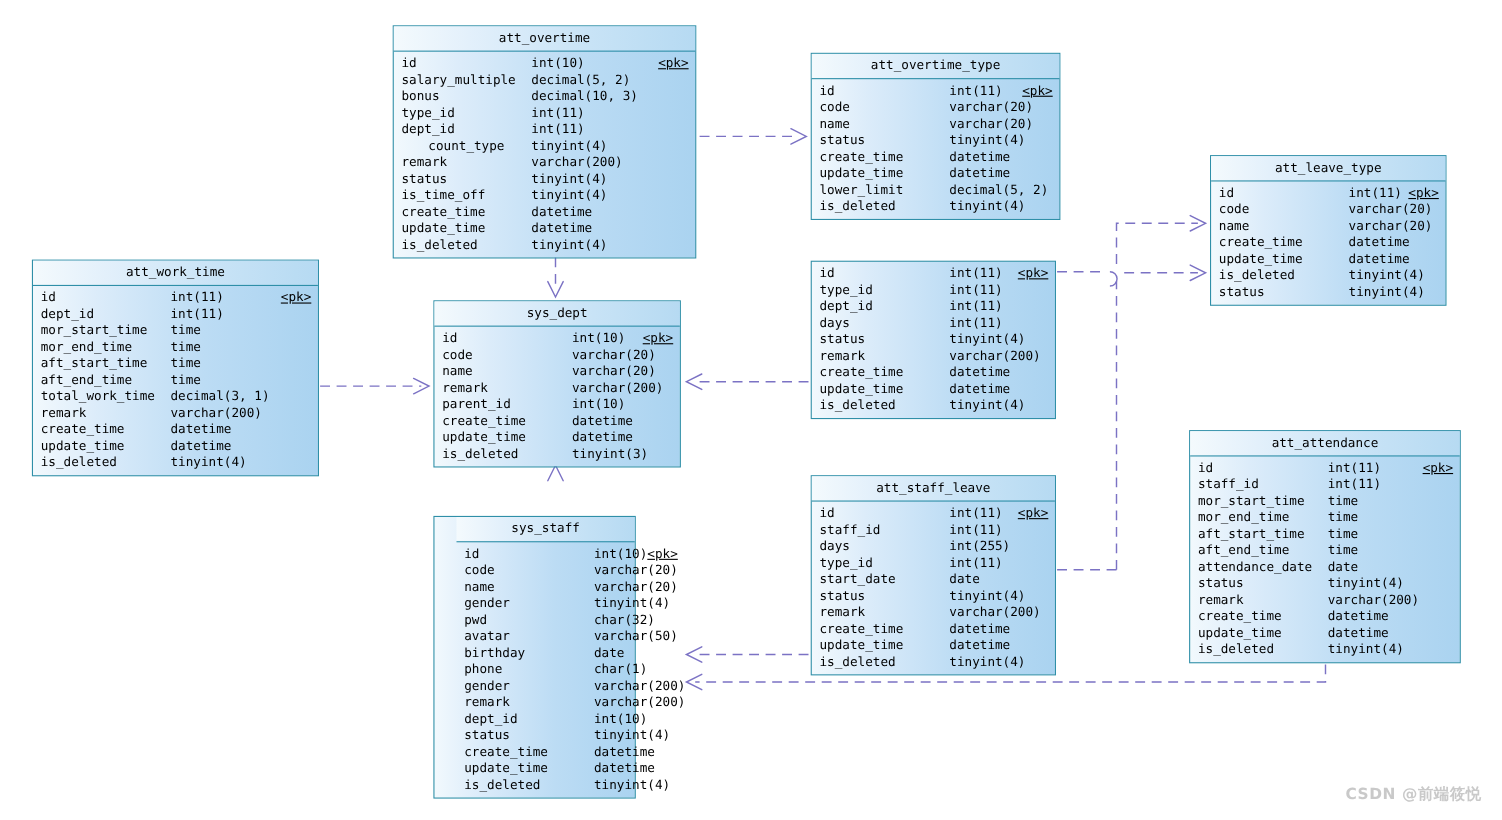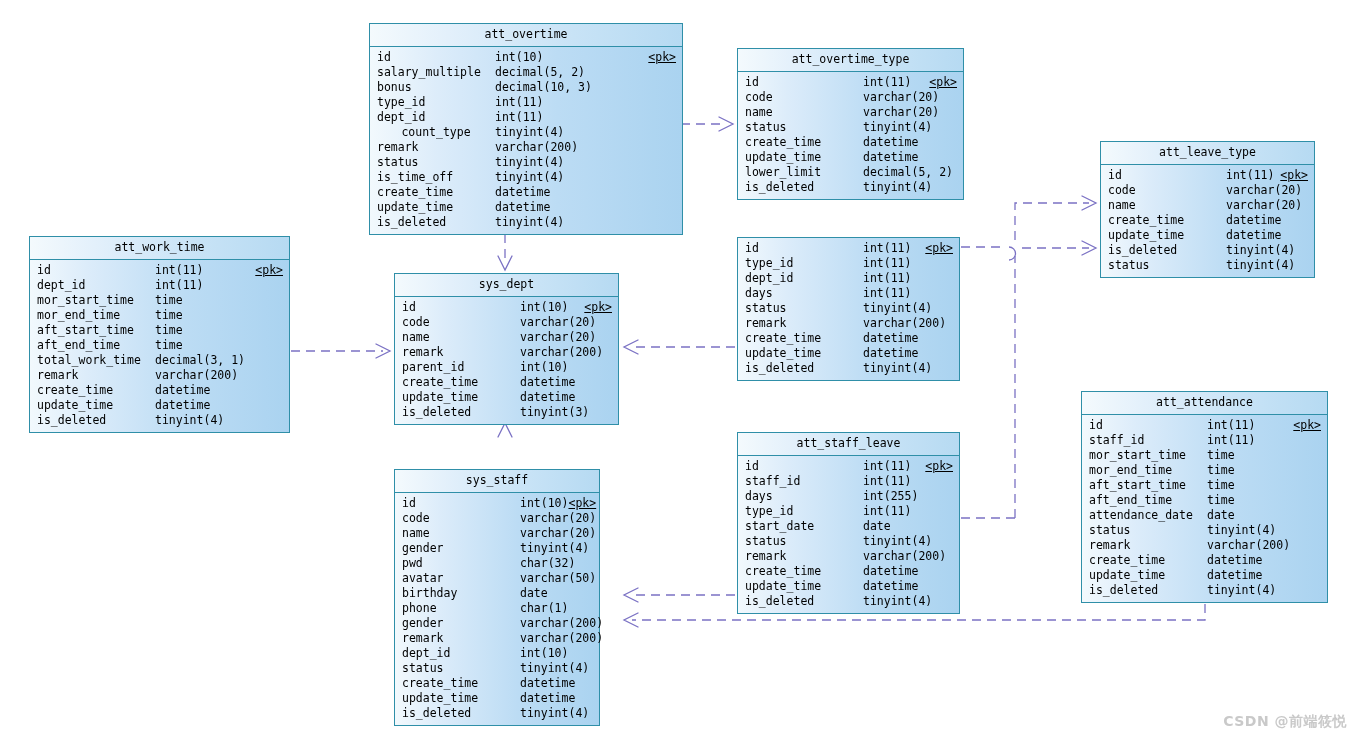--- a/index.html
+++ b/index.html
@@ -95,21 +95,21 @@
       <path d="M 638,340 L 624,347 L 638,354"></path>
       <path d="M 1082,196 L 1096,203 L 1082,210"></path>
       <path d="M 1082,241 L 1096,248 L 1082,255"></path>
       <path d="M 638,588 L 624,595 L 638,602"></path>
       <path d="M 638,613 L 624,620 L 638,627"></path>
       <path d="M 498,437 L 505,423 L 512,437"></path>
     </g>
   </svg>
 
   <div id="entities">
-      <div class="entity" style="left: 369px; top: 23px; width: 314px;">
+      <div class="entity" style="left: 357px; top: 23px; width: 276px;">
         <div class="ent-title">att_overtime</div>
         <div class="ent-body">
           <div class="attr pk">
             <span class="a-name" style="min-width: 118px;">id</span>
             <span class="a-type">int(10)</span>
             <span class="a-key">&lt;pk&gt;</span>
           </div>
           <div class="attr">
             <span class="a-name" style="min-width: 118px;">salary_multiple</span>
             <span class="a-type">decimal(5, 2)</span>
@@ -450,21 +450,21 @@
           <div class="attr">
             <span class="a-name" style="min-width: 118px;">update_time</span>
             <span class="a-type">datetime</span>
           </div>
           <div class="attr">
             <span class="a-name" style="min-width: 118px;">is_deleted</span>
             <span class="a-type">tinyint(4)</span>
           </div>
         </div>
       </div>
-      <div class="entity" style="left: 394px; top: 469px; width: 206px;">
+      <div class="entity" style="left: 394px; top: 469px; width: 184px; padding-left: 20px;">
         <div class="ent-title">sys_staff</div>
         <div class="ent-body">
           <div class="attr pk">
             <span class="a-name" style="min-width: 118px;">id</span>
             <span class="a-type">int(10)</span>
             <span class="a-key">&lt;pk&gt;</span>
           </div>
           <div class="attr">
             <span class="a-name" style="min-width: 118px;">code</span>
             <span class="a-type">varchar(20)</span>

